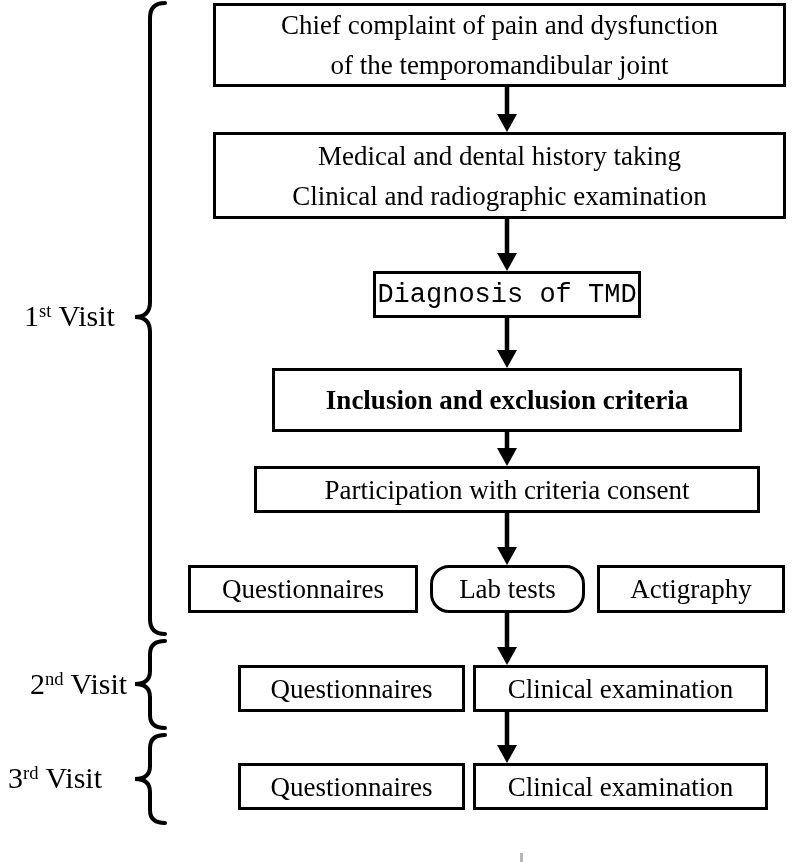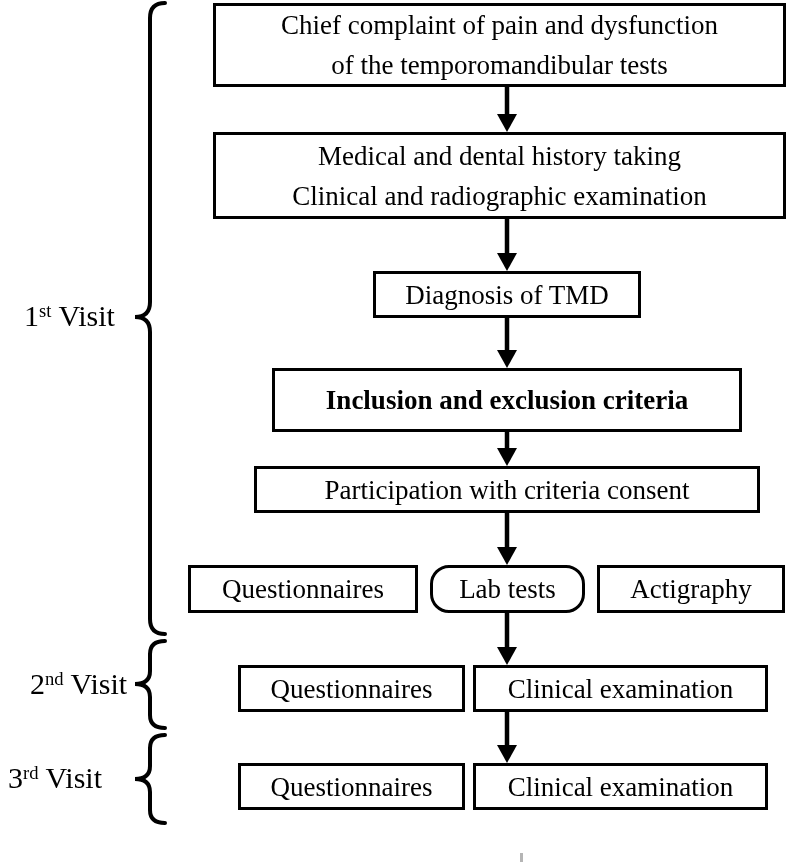--- a/index.html
+++ b/index.html
@@ -21,21 +21,21 @@
     flex-direction: column;
     align-items: center;
     justify-content: center;
     text-align: center;
     font-size: 27px;
     line-height: 40px;
     white-space: nowrap;
   }
   .b-chief { left: 213px; top: 3px;   width: 573px; height: 84px; }
   .b-clin  { left: 213px; top: 132px; width: 573px; height: 87px; }
-  .b-diag  { left: 373px; top: 271px; width: 268px; height: 47px; }
+  .b-diag  { left: 373px; top: 271px; width: 268px; height: 47px; font-family: Liberation Mono, monospace; }
   .b-incl  { left: 272px; top: 368px; width: 470px; height: 64px; font-weight: bold; }
   .b-part  { left: 254px; top: 466px; width: 506px; height: 47px; }
   .b-q1    { left: 188px; top: 565px; width: 230px; height: 48px; }
   .b-lab   { left: 430px; top: 565px; width: 155px; height: 48px; border-radius: 19px; }
   .b-act   { left: 597px; top: 565px; width: 188px; height: 48px; }
   .b-q2    { left: 238px; top: 665px; width: 227px; height: 47px; }
   .b-ce2   { left: 473px; top: 665px; width: 295px; height: 47px; }
   .b-q3    { left: 238px; top: 763px; width: 227px; height: 47px; }
   .b-ce3   { left: 473px; top: 763px; width: 295px; height: 47px; }
 
@@ -122,21 +122,21 @@
     <span>2</span><sup>nd</sup>
     <span>Visit</span>
   </div>
   <div class="visit-label v3">
     <span>3</span><sup>rd</sup>
     <span>Visit</span>
   </div>
 
   <div class="box b-chief">
     <div>Chief complaint of pain and dysfunction</div>
-    <div>of the temporomandibular tests</div>
+    <div>of the temporomandibular joint</div>
   </div>
 
   <div class="box b-clin">
     <div>Medical and dental history taking</div>
     <div>Clinical and radiographic examination</div>
   </div>
 
   <div class="box b-diag">
     <div>Diagnosis of TMD</div>
   </div>

